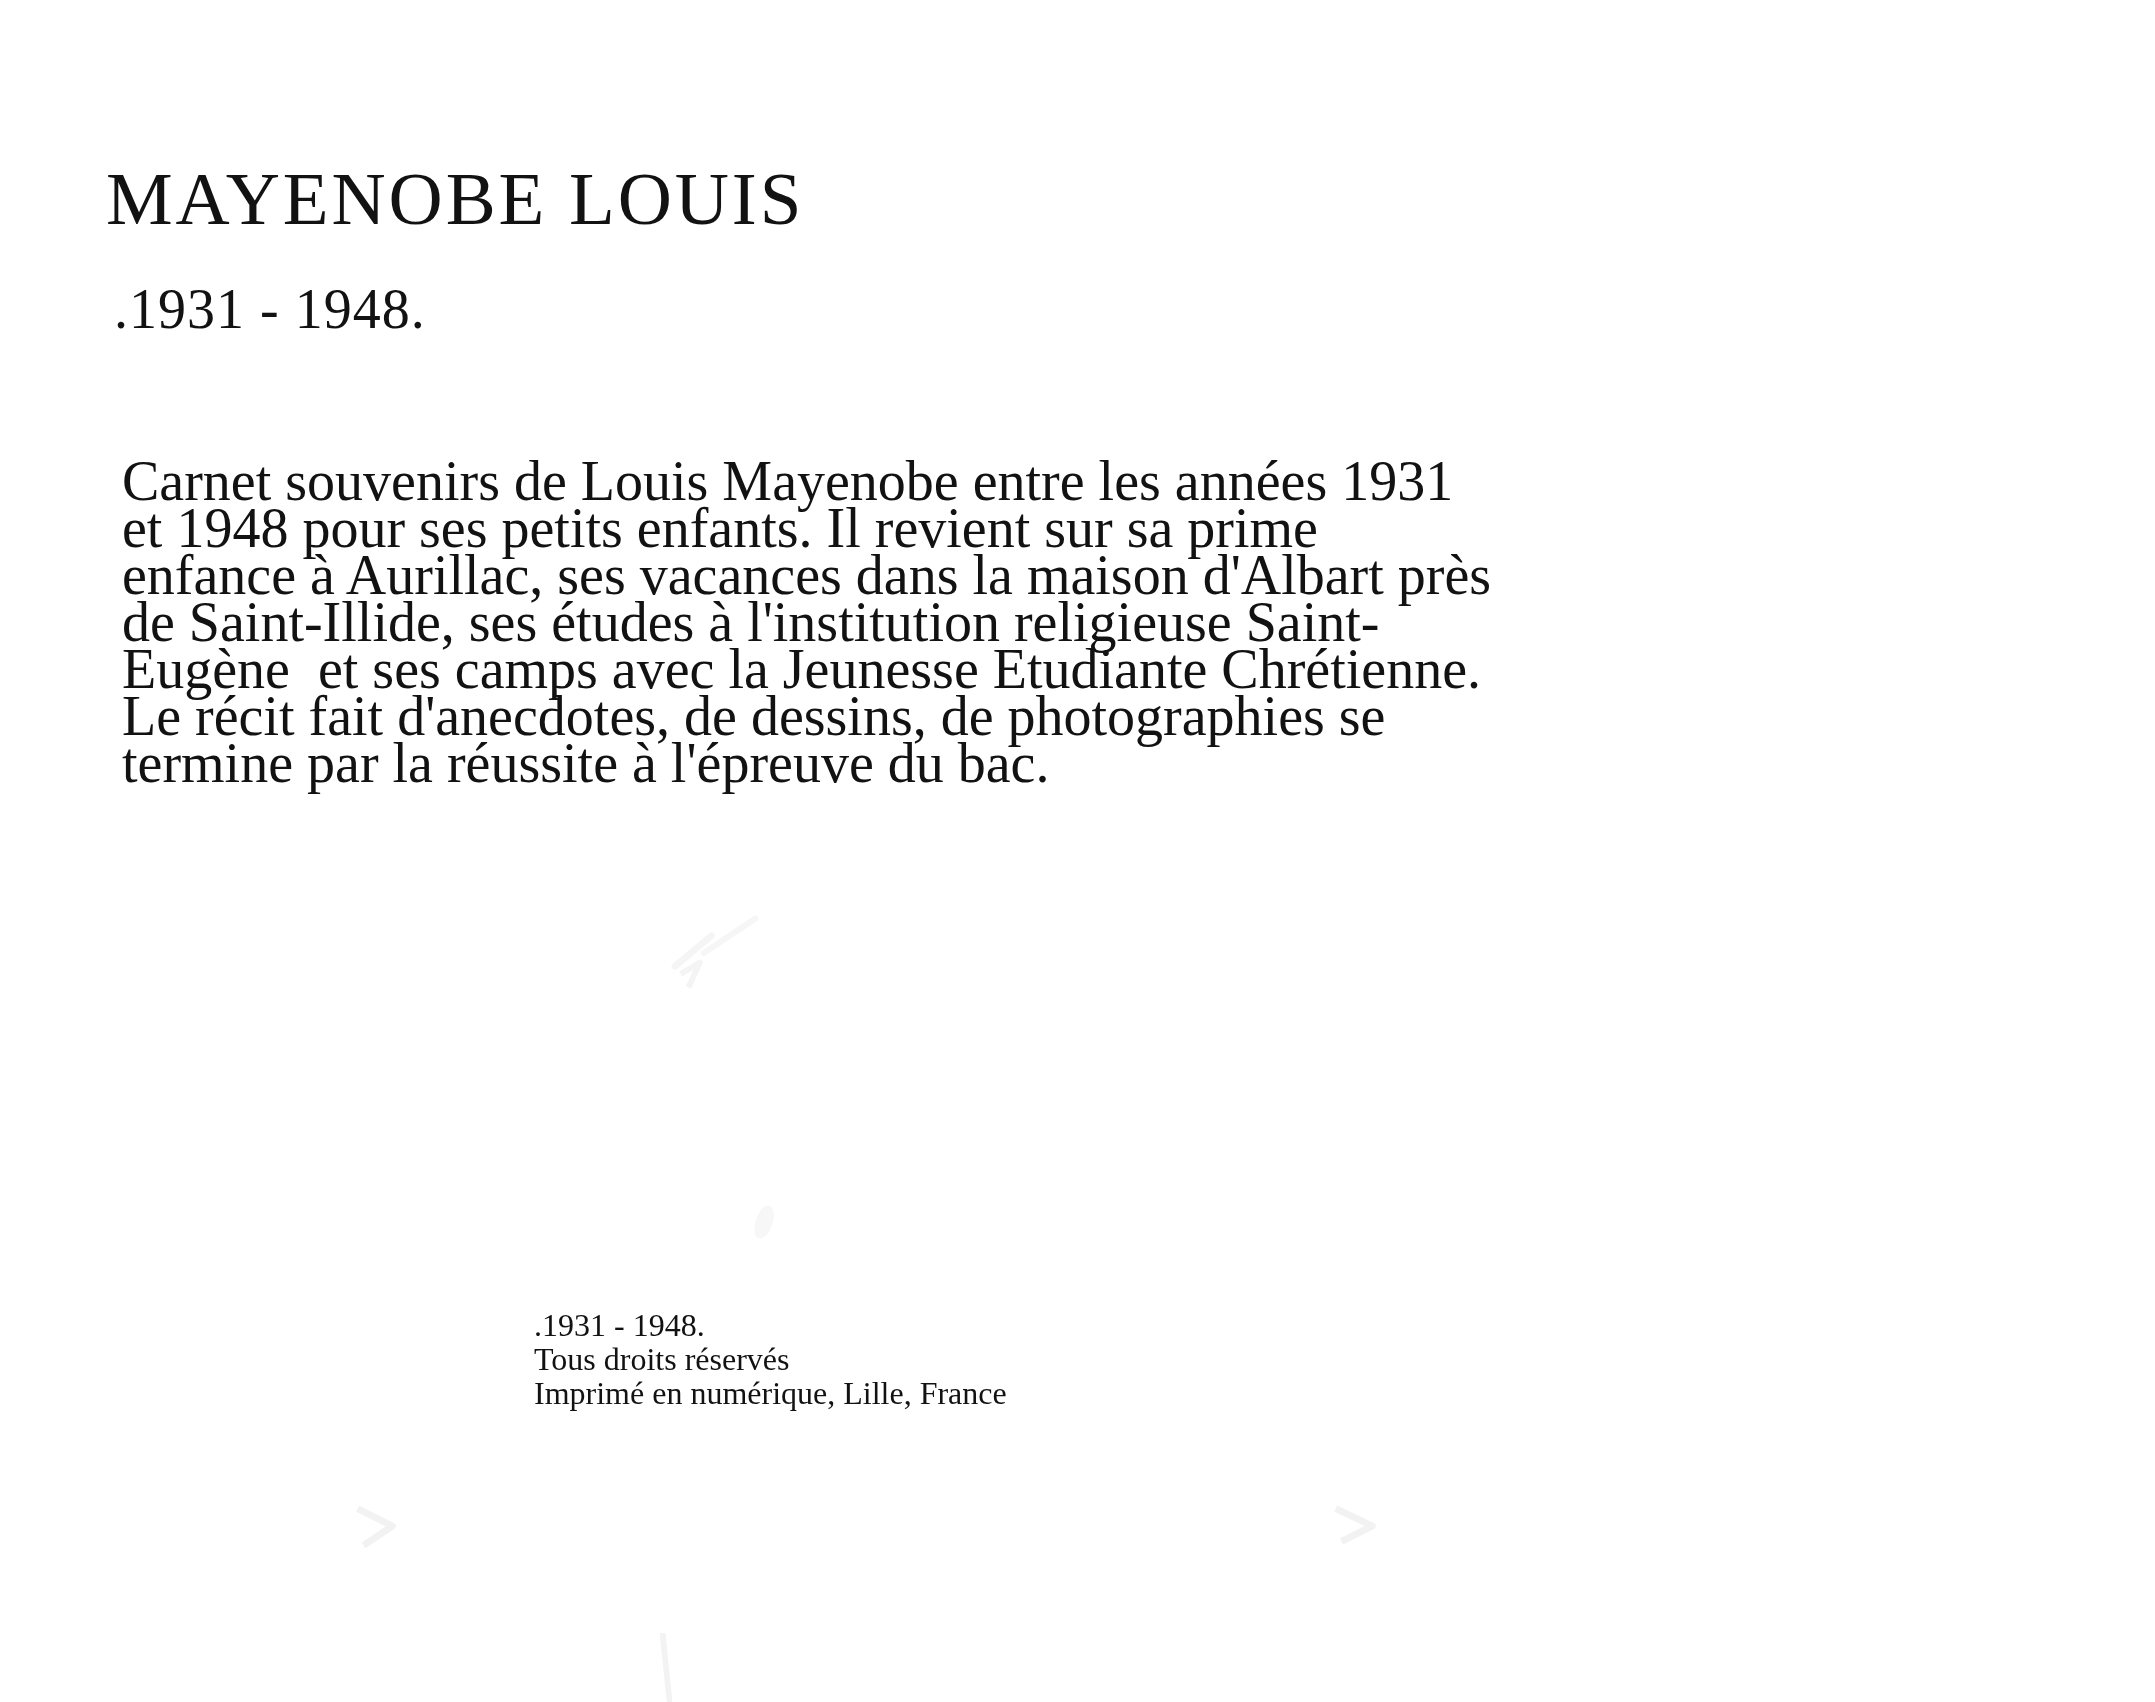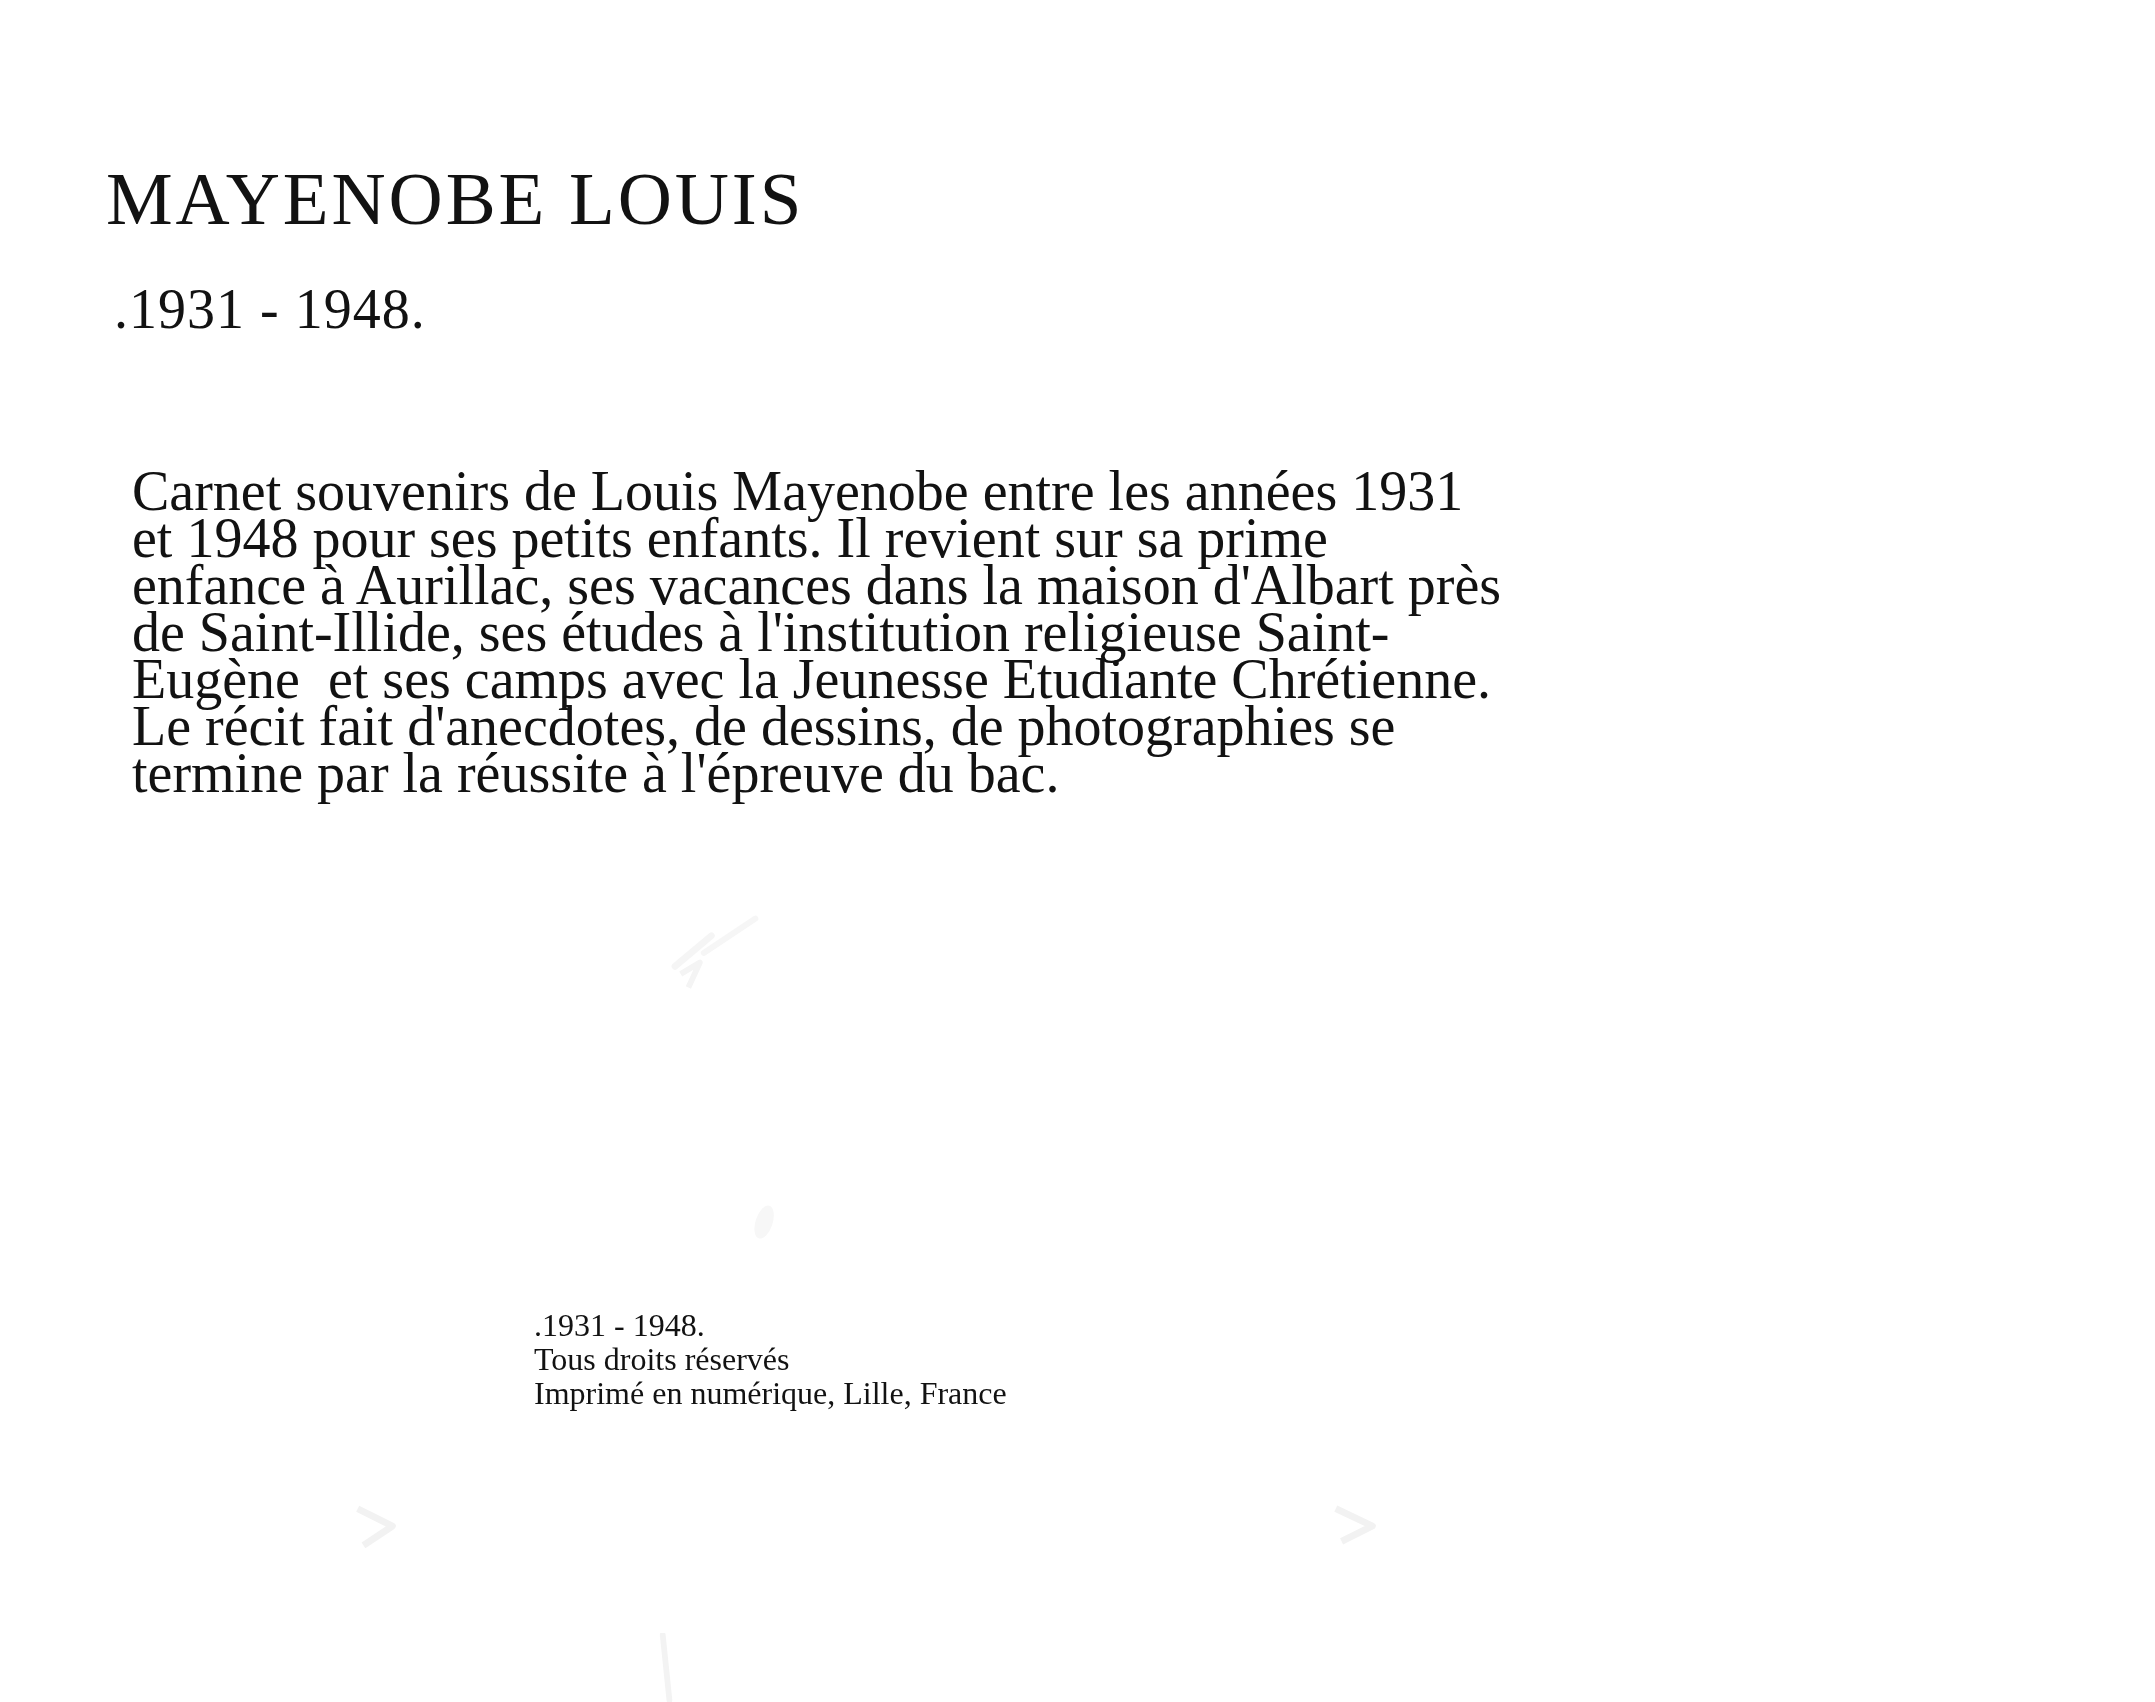--- a/index.html
+++ b/index.html
@@ -35,21 +35,21 @@
     font-size: 56px;
     line-height: 1;
     letter-spacing: 1px;
     white-space: nowrap;
     color: #121212;
   }
   .description {
     position: absolute;
     left: 115px;
     top: 451px;
-    margin: 17px;
+    margin: 7px;
     width: 1537px;
     font-size: 56px;
     line-height: 47px;
     white-space: pre-wrap;
     color: #121212;
   }
   .colophon {
     position: absolute;
     left: 534px;
     top: 1308px;

